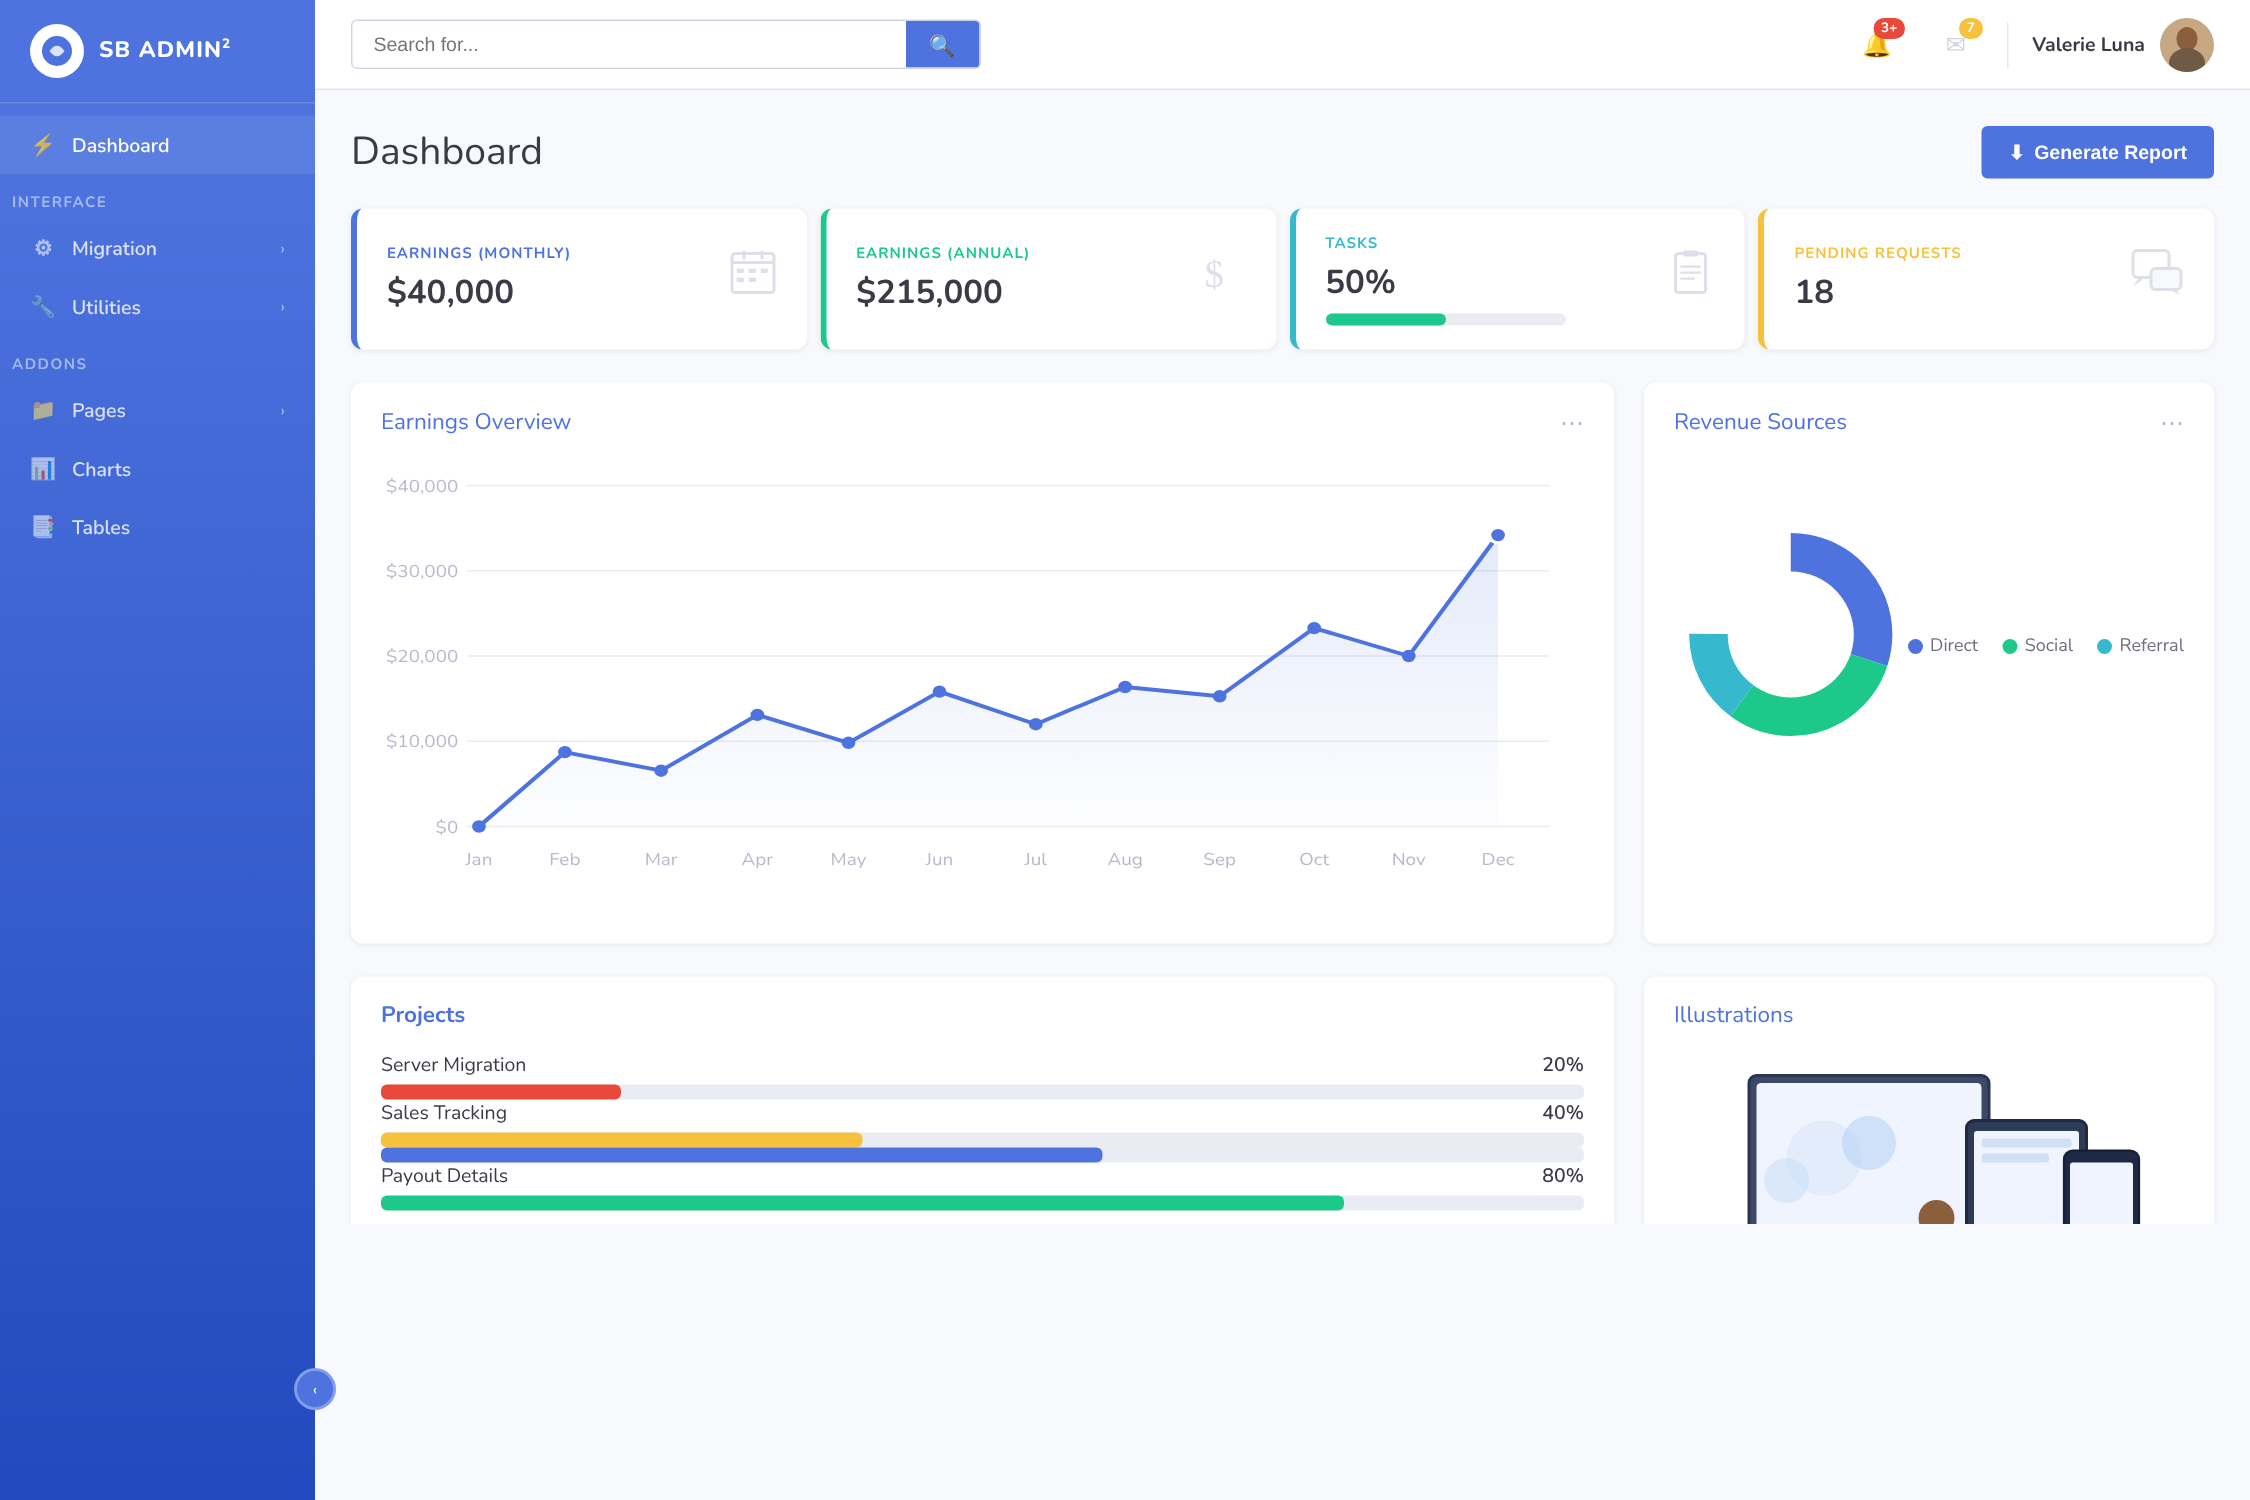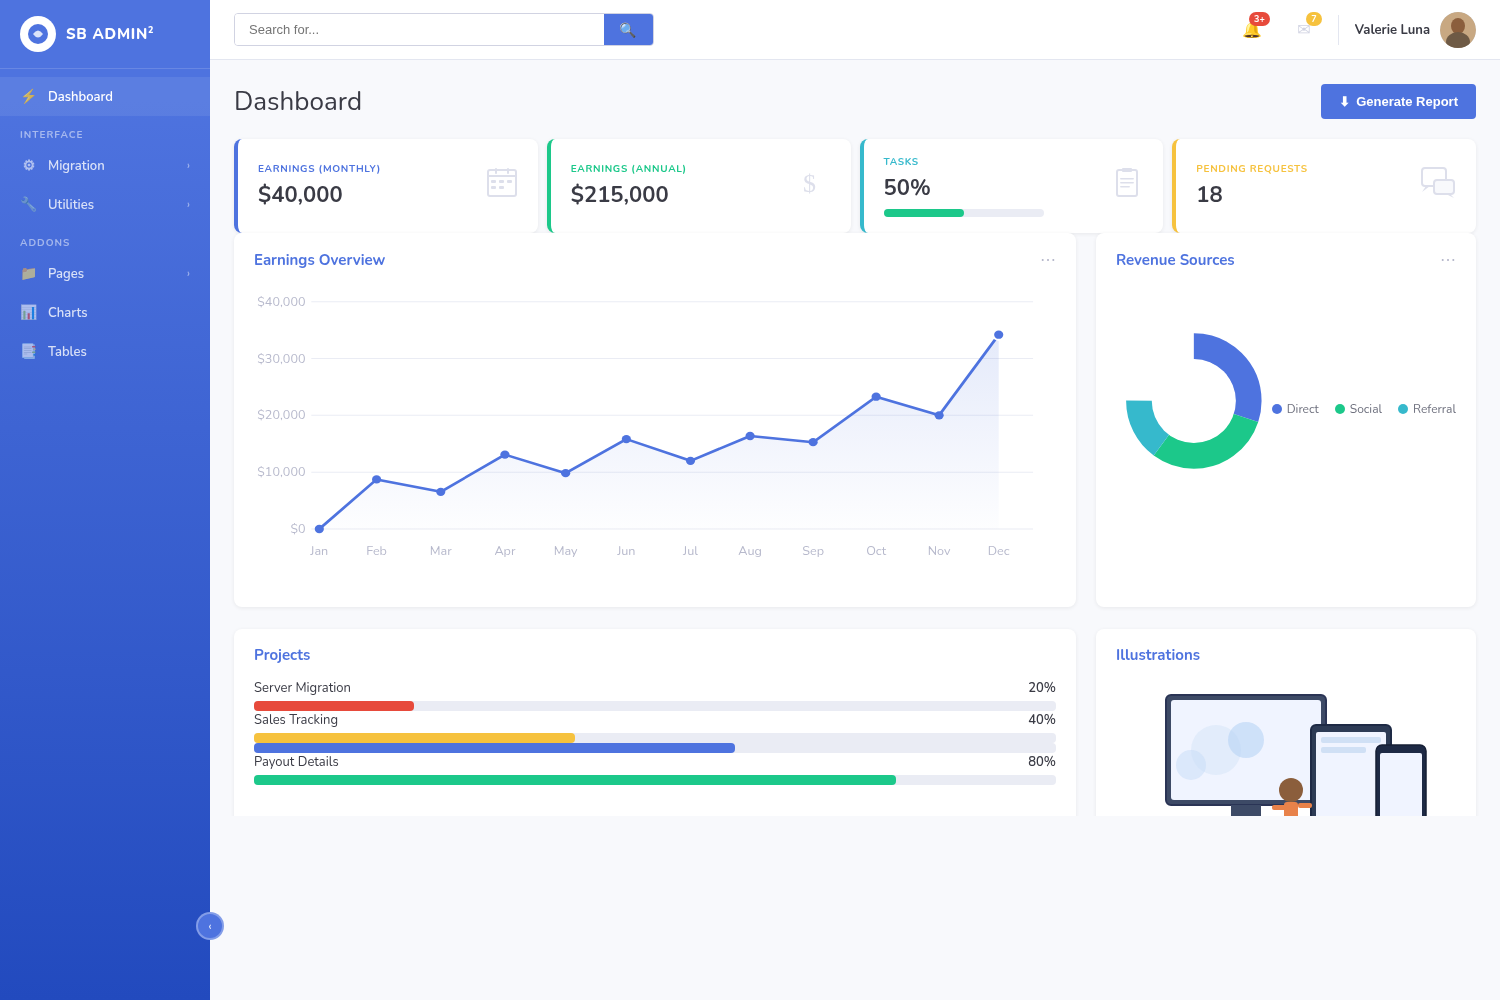--- a/index.html
+++ b/index.html
@@ -42,21 +42,21 @@
     }
     .brand-text sup { font-size: 9px; }
 
     .sidebar-nav { flex: 1; padding-top: 8px; }
     .sidebar-section-label {
       font-size: 10px;
       font-weight: 700;
       color: rgba(255,255,255,0.5);
       text-transform: uppercase;
       letter-spacing: 0.1em;
-      padding: 12px 20px 4px;
+      padding: 12px 8px 4px;
     }
     .sidebar-item {
       display: flex;
       align-items: center;
       justify-content: space-between;
       padding: 10px 20px;
       color: rgba(255,255,255,0.8);
       font-size: 13px;
       font-weight: 600;
       cursor: pointer;
@@ -192,20 +192,21 @@
       font-weight: 600;
       cursor: pointer;
       display: flex; align-items: center; gap: 6px;
     }
 
     
     .cards-row {
       display: grid;
       grid-template-columns: repeat(4, 1fr);
       gap: 9px;
+      margin-bottom: 22px;
     }
     .card {
       background: #fff;
       border-radius: 8px;
       padding: 16px 20px;
       border-left: 4px solid;
       display: flex;
       align-items: center;
       justify-content: space-between;
       box-shadow: 0 1px 4px rgba(0,0,0,0.07);
@@ -243,21 +244,21 @@
       border-radius: 8px;
       padding: 16px 20px;
       box-shadow: 0 1px 4px rgba(0,0,0,0.07);
     }
     .chart-card-header {
       display: flex;
       align-items: center;
       justify-content: space-between;
       margin-bottom: 10px;
     }
-    .chart-title { font-size: 15px; font-weight: 700; color: #4e73df; }
+    .chart-title { font-size: 15px; font-weight: 400; color: #4e73df; }
     .chart-menu { color: #b7b9cc; font-size: 16px; cursor: pointer; }
 
     
     .line-chart-area { width: 100%; height: 310px; position: relative; }
     .line-chart-svg { width: 100%; height: 100%; }
 
     
     .donut-area { display: flex; align-items: center; padding-top: 10px; }
     .donut-svg { width: 220px; height: 220px; }
     .donut-legend { display: flex; gap: 16px; margin-top: 16px; font-size: 12px; }
@@ -284,21 +285,21 @@
     .proj-bar-fill { height: 100%; border-radius: 4px; }
 
     .illustrations-card {
       background: #fff;
       border-radius: 8px;
       padding: 16px 20px;
       box-shadow: 0 1px 4px rgba(0,0,0,0.07);
       display: flex;
       flex-direction: column;
     }
-    .illustrations-title { font-size: 15px; font-weight: 700; color: #4e73df; margin-bottom: 10px; }
+    .illustrations-title { font-size: 15px; font-weight: 400; color: #4e73df; margin-bottom: 10px; }
     .illustration-area { flex: 1; display: flex; align-items: center; justify-content: center; }
   </style>
 </head>
 <body>
 
 <aside class="sidebar">
   <div class="sidebar-brand">
     <div class="brand-logo">
       <svg width="22" height="22" viewBox="0 0 22 22" fill="none">
         <circle cx="11" cy="11" r="10" fill="#4e73df"></circle>

